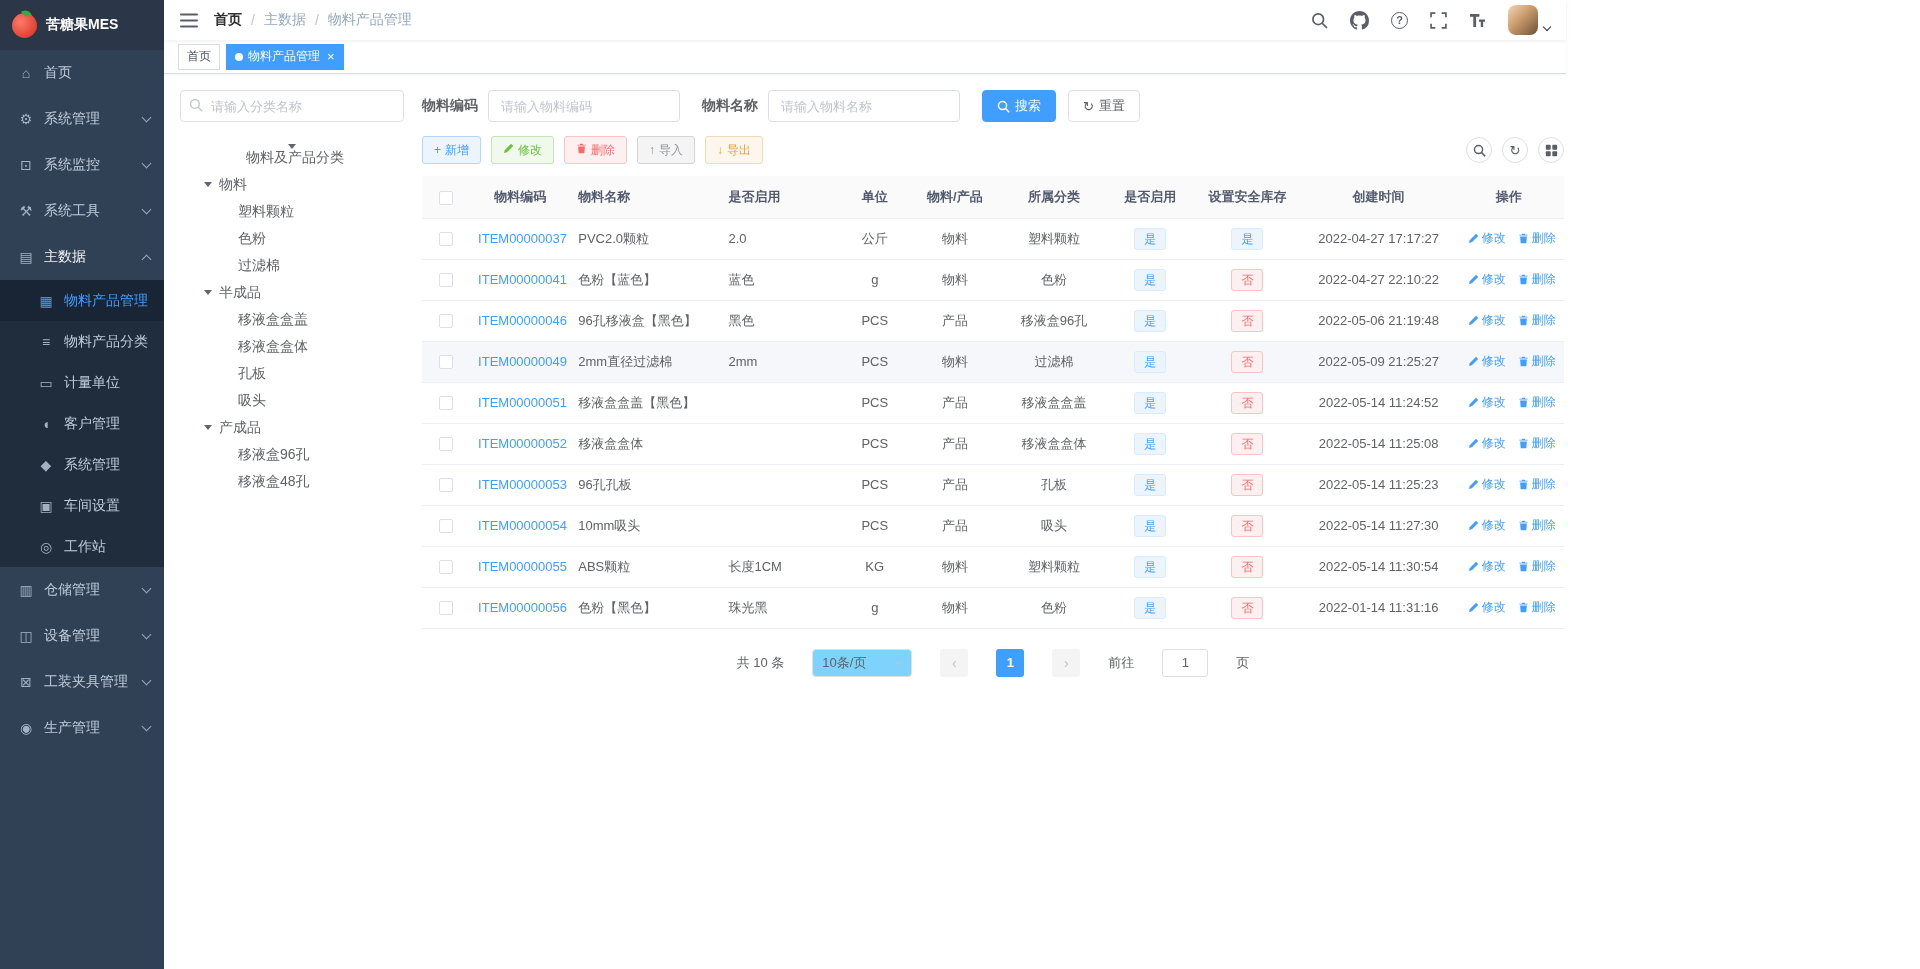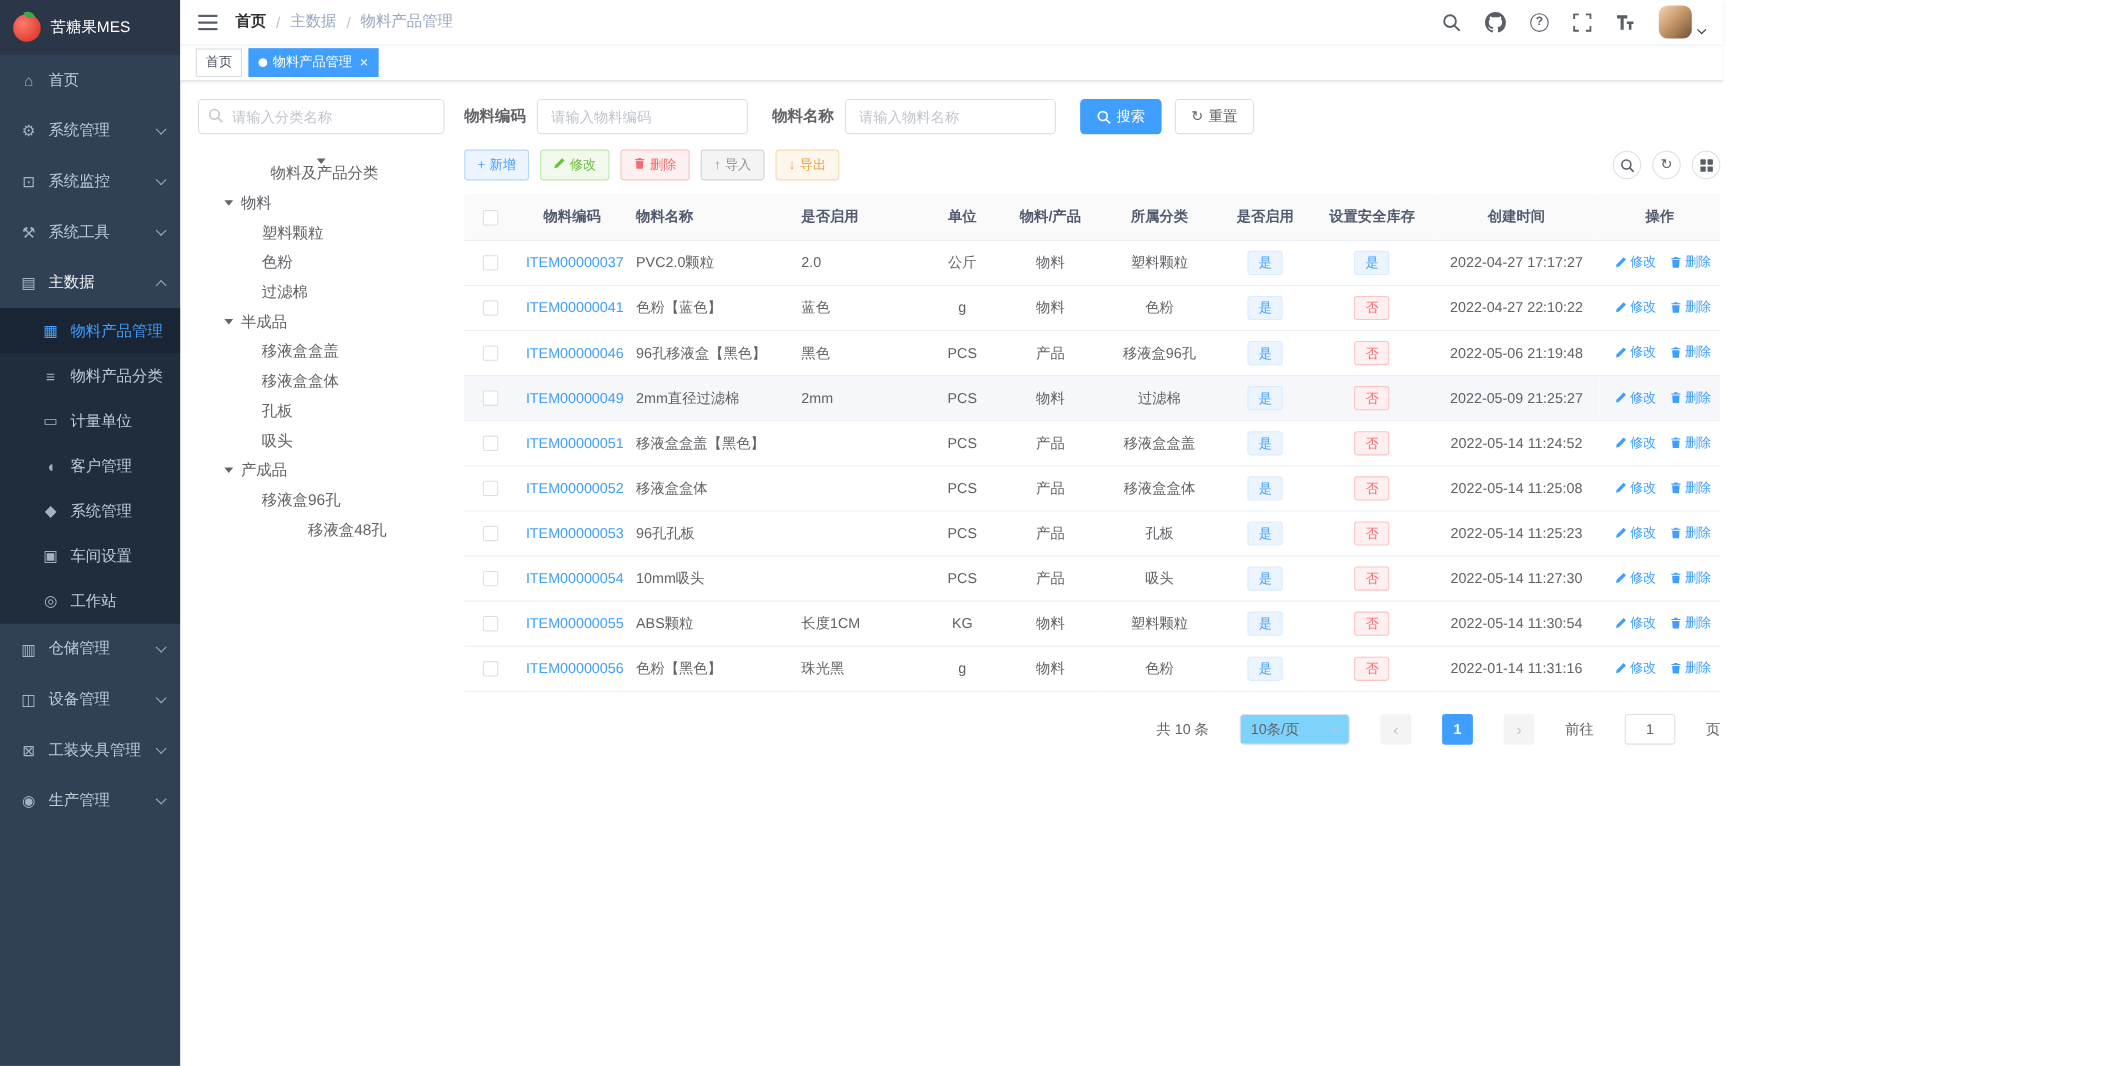--- a/index.html
+++ b/index.html
@@ -1,21 +1,21 @@
 <!DOCTYPE html>
 <html><head>
 <meta charset="utf-8">
 <style>
   *{margin:0;padding:0;box-sizing:border-box}
   html,body{width:1920px;height:969px;background:#fff;font-family:"Liberation Sans","DejaVu Sans",sans-serif;overflow:hidden;color:#606266;font-size:14px}
   .app{display:flex;width:1566px;height:969px;position:relative}
 
   
   .sidebar{width:164px;min-width:164px;height:100%;background:#304156;overflow:hidden}
-  .logo{height:50px;display:flex;align-items:center;gap:9px;padding:0 12px;background:#2b3648;color:#fff;font-size:14px;font-weight:400;white-space:nowrap}
+  .logo{height:50px;display:flex;align-items:center;gap:9px;padding:0 12px;background:#2b3648;color:#fff;font-size:14px;font-weight:700;white-space:nowrap}
   .logo-icon{width:25px;height:25px;border-radius:50%;background:radial-gradient(circle at 35% 35%,#ff7a6b,#d42a1d);position:relative;flex:none}
   .logo-icon::after{content:"";position:absolute;top:-3px;left:10px;width:9px;height:7px;background:#3da742;border-radius:0 7px 0 7px;transform:rotate(-18deg)}
   .menu-item{height:46px;display:flex;align-items:center;gap:10px;padding:0 14px 0 18px;color:#bfcbd9;font-size:14px;cursor:pointer;white-space:nowrap}
   .menu-item.expanded{color:#f4f4f5}
   .mi-icon{width:16px;text-align:center;font-size:14px;color:#a3b1c2;flex:none}
   .mi-label{flex:1;overflow:hidden}
   .chev{width:7px;height:7px;border-right:1.4px solid #9aa8b8;border-bottom:1.4px solid #9aa8b8;transform:rotate(45deg);margin-top:-4px;flex:none}
   .chev.up{transform:rotate(-135deg);margin-top:4px}
   .submenu{background:#1f2d3d}
   .submenu-item{height:41px;display:flex;align-items:center;gap:10px;padding:0 10px 0 38px;color:#bfcbd9;font-size:14px;cursor:pointer;white-space:nowrap}
@@ -79,21 +79,21 @@
   .data-table .c8{width:112px}.data-table .c9{width:150px}.data-table .c10{width:110px}
   .data-table td.c2,.data-table th.c2,.data-table td.c3,.data-table th.c3{text-align:left}
   tr.hovered td{background:#f5f7fa}
   .checkbox{display:inline-block;width:14px;height:14px;border:1px solid #dcdfe6;border-radius:2px;background:#fff;vertical-align:middle;cursor:pointer}
   .code-link{color:#409eff;text-decoration:none;cursor:pointer}
   .tag{display:inline-block;padding:0 9px;height:22px;line-height:20px;border-radius:3px;font-size:12px;border:1px solid}
   .tag.yes{color:#409eff;background:#ecf5ff;border-color:#d9ecff}
   .tag.no{color:#f56c6c;background:#fef0f0;border-color:#fbc4c4}
   .op-link{color:#409eff;display:inline-flex;align-items:center;gap:3px;font-size:12px;margin:0 6px;cursor:pointer;text-decoration:none}
 
-  .pagination{display:flex;align-items:center;justify-content:flex-end;gap:28px;margin-top:20px;font-size:13px;color:#606266}
+  .pagination{display:flex;align-items:center;justify-content:center;gap:28px;margin-top:20px;font-size:13px;color:#606266}
   .page-select{width:100px;height:28px;border:1px solid #dcdfe6;border-radius:4px;display:flex;align-items:center;justify-content:space-between;padding:0 9px;cursor:pointer;background:#7dd3fc}
   .sel-caret{width:6px;height:6px;border-right:1.3px solid #c0c4cc;border-bottom:1.3px solid #c0c4cc;transform:rotate(45deg);margin-top:-3px}
   .page-btn{min-width:28px;height:28px;background:#f4f4f5;border-radius:3px;display:flex;align-items:center;justify-content:center;cursor:pointer;font-size:14px;color:#c0c4cc}
   .page-btn.num{color:#fff;background:#409eff;font-weight:700;font-size:13px}
   .goto-input{width:46px;height:28px;border:1px solid #dcdfe6;border-radius:3px;text-align:center;font-size:13px;color:#606266;outline:none;font-family:inherit}
 </style>
 </head>
 <body>
 
 <div class="app">
@@ -296,21 +296,21 @@
               <span>吸头</span>
             </div>
             <div class="tree-node" style="padding-left: 24px; font-family: Liberation Serif, serif;">
               <i class="tree-caret"></i>
               <span>产成品</span>
             </div>
             <div class="tree-node" style="padding-left: 42px;">
               <i class="tree-caret leaf"></i>
               <span>移液盒96孔</span>
             </div>
-            <div class="tree-node" style="padding-left: 42px; gap: 42px;">
+            <div class="tree-node" style="padding-left: 42px;">
               <i class="tree-caret leaf"></i>
               <span>移液盒48孔</span>
             </div>
           </div>
       </div>
 
       <div class="table-panel">
 
         <div class="filter-bar">
           <span class="filter-label">物料编码</span>

